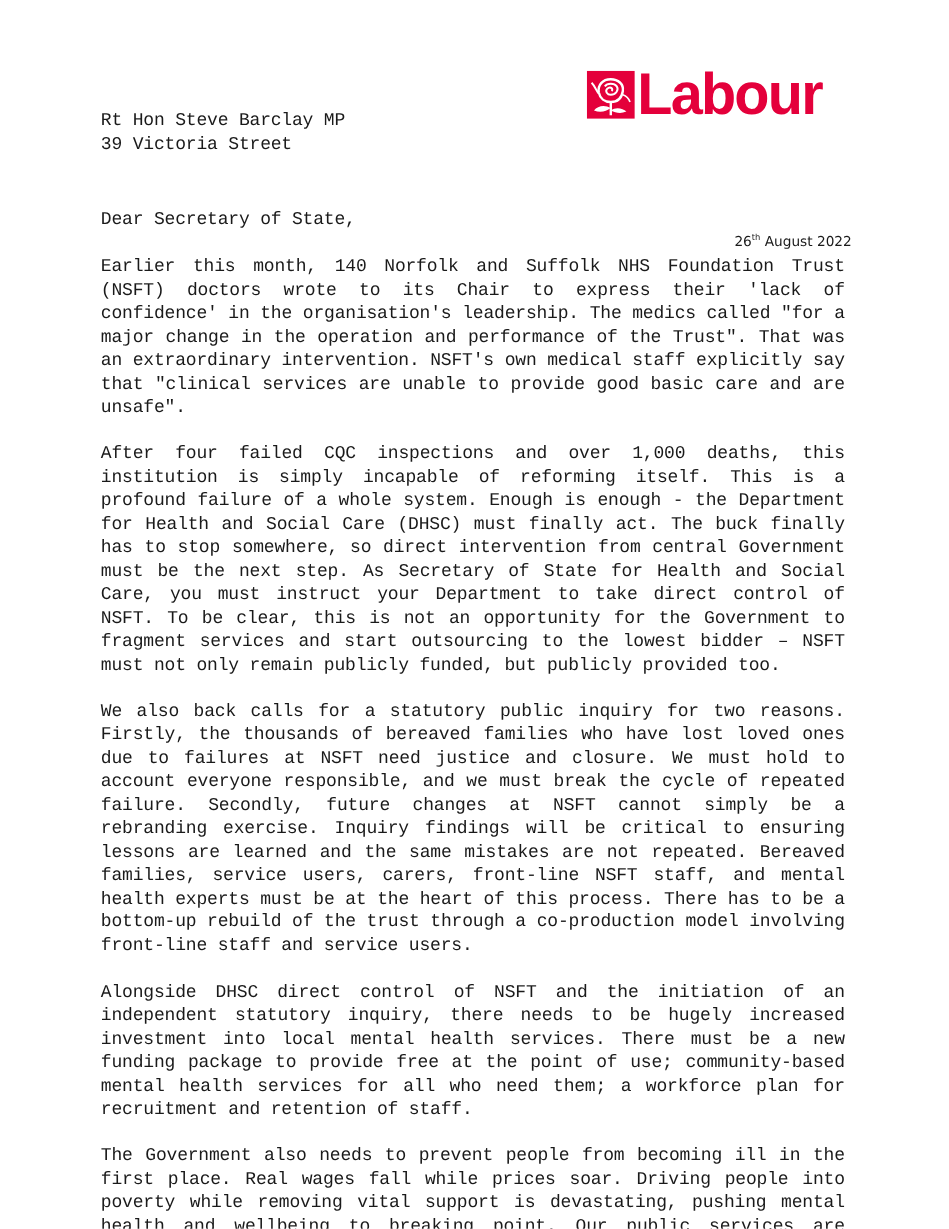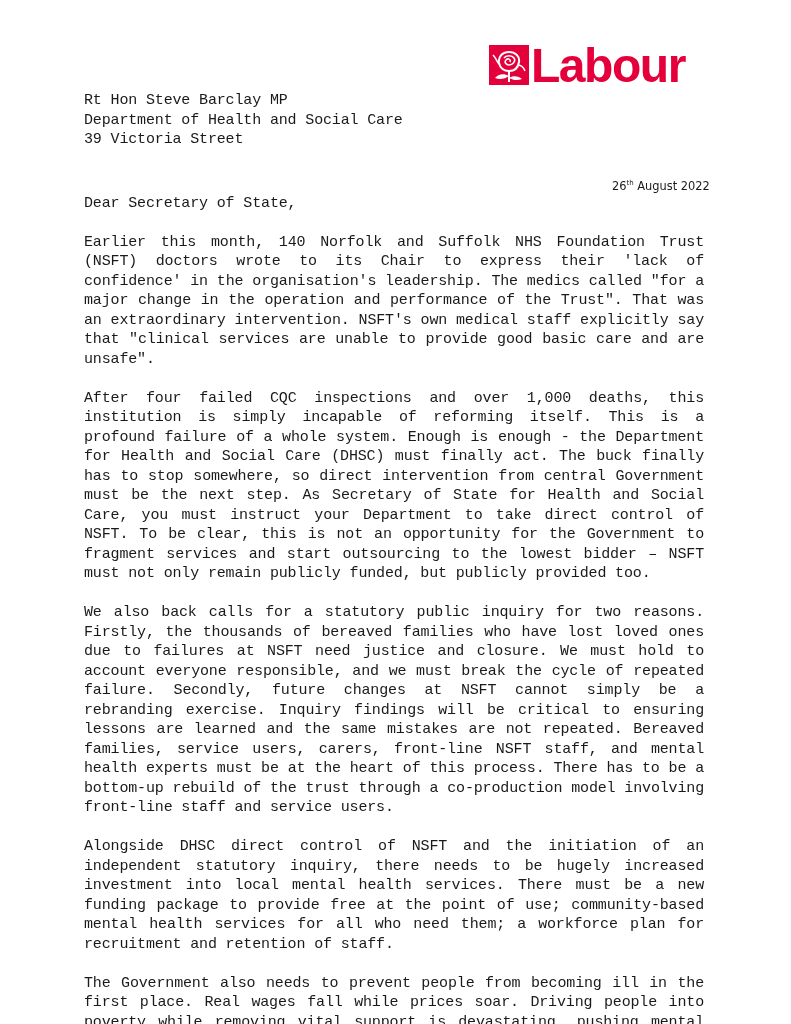--- a/index.html
+++ b/index.html
@@ -1,39 +1,39 @@
 <!DOCTYPE html>
 <html><head>
   <meta charset="utf-8">
   <style>
     html, body { margin: 0; padding: 0; background: #ffffff; }
     body {
       width: 791px; height: 1024px; position: relative; overflow: hidden;
       font-family: "DejaVu Sans", sans-serif; color: #1a1a1a;
     }
     .logo {
-      position: absolute; left: 489px; top: 42px; height: 46px;
+      position: absolute; left: 489px; top: 56px; height: 46px;
       display: flex; align-items: center;
     }
     .logo .rose {
       width: 40px; height: 40px; margin-right: 2px;
     }
     .logo .wordmark {
       font-family: "Liberation Sans", sans-serif; font-weight: bold;
       font-size: 49px; line-height: 46px; letter-spacing: -1.5px;
       transform: scaleX(0.98); transform-origin: left center;
     }
     .page {
       position: absolute; left: 84px; top: 91px; width: 620px;
       font-size: 15px; line-height: 19.5px; letter-spacing: -0.15px; font-family: Liberation Mono, monospace;
     }
     .page p { margin: 0; }
     .addr-line { display: block; }
     .date {
-      position: absolute; left: 612px; top: 177px;
+      position: absolute; left: 612px; top: 192px;
       font-size: 11.4px; line-height: 19px; white-space: nowrap;
     }
     .date sup { font-size: 7px; line-height: 0; vertical-align: 5px; }
     .salutation { margin-top: 44px !important; }
     .ref { margin-top: 19px !important; font-weight: bold; }
     .body-para { margin-top: 19.5px !important; text-align: justify; }
     .closing { margin-top: 19.5px !important; }
   </style>
 </head>
 <body>
@@ -50,21 +50,20 @@
     <path d="M30 20 C33 21 35 23 36 26" fill="none" stroke="#fff" stroke-width="1.4"></path>
   </svg>
   <span class="wordmark" style="color: rgb(228, 0, 59);">Labour</span>
 </div>
 
 <div class="date"><span>26</span><sup>th</sup><span> August 2022</span></div>
 
 <div class="page">
   <p>
     <span class="addr-line">Rt Hon Steve Barclay MP</span>
-    <span class="addr-line">Department of Health and Social Care</span>
     <span class="addr-line">39 Victoria Street</span>
   </p>
   <p class="salutation">Dear Secretary of State,</p>
   <p class="body-para">Earlier this month, 140 Norfolk and Suffolk NHS Foundation Trust (NSFT) doctors wrote to its Chair to express their 'lack of confidence' in the organisation's leadership. The medics called "for a major change in the operation and performance of the Trust". That was an extraordinary intervention. NSFT's own medical staff explicitly say that "clinical services are unable to provide good basic care and are unsafe".</p>
   <p class="body-para">After four failed CQC inspections and over 1,000 deaths, this institution is simply incapable of reforming itself. This is a profound failure of a whole system. Enough is enough - the Department for Health and Social Care (DHSC) must finally act. The buck finally has to stop somewhere, so direct intervention from central Government must be the next step. As Secretary of State for Health and Social Care, you must instruct your Department to take direct control of NSFT. To be clear, this is not an opportunity for the Government to fragment services and start outsourcing to the lowest bidder – NSFT must not only remain publicly funded, but publicly provided too.</p>
   <p class="body-para">We also back calls for a statutory public inquiry for two reasons. Firstly, the thousands of bereaved families who have lost loved ones due to failures at NSFT need justice and closure. We must hold to account everyone responsible, and we must break the cycle of repeated failure. Secondly, future changes at NSFT cannot simply be a rebranding exercise. Inquiry findings will be critical to ensuring lessons are learned and the same mistakes are not repeated. Bereaved families, service users, carers, front-line NSFT staff, and mental health experts must be at the heart of this process. There has to be a bottom-up rebuild of the trust through a co-production model involving front-line staff and service users.</p>
   <p class="body-para">Alongside DHSC direct control of NSFT and the initiation of an independent statutory inquiry, there needs to be hugely increased investment into local mental health services. There must be a new funding package to provide free at the point of use; community-based mental health services for all who need them; a workforce plan for recruitment and retention of staff.</p>
   <p class="body-para">The Government also needs to prevent people from becoming ill in the first place. Real wages fall while prices soar. Driving people into poverty while removing vital support is devastating, pushing mental health and wellbeing to breaking point. Our public services are crumbling. There will be a tidal wave of ill-health this winter if the Government does not produce a substantive, emergency package of support. And while short-term responses are vital, we need to deal with the long-term systemic roots of these interlocking crises at the same time too.</p>
   <p class="body-para">We look forward to you taking immediate action to support and protect people in Norfolk and Suffolk.</p>
   <p class="closing">State sincerely,</p>

